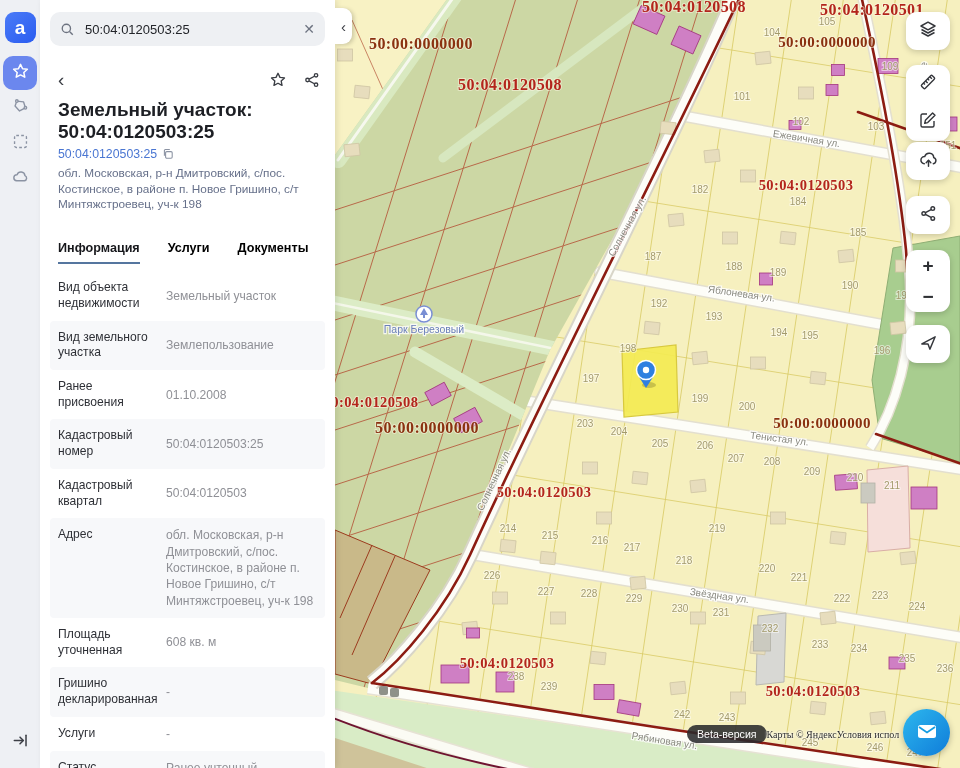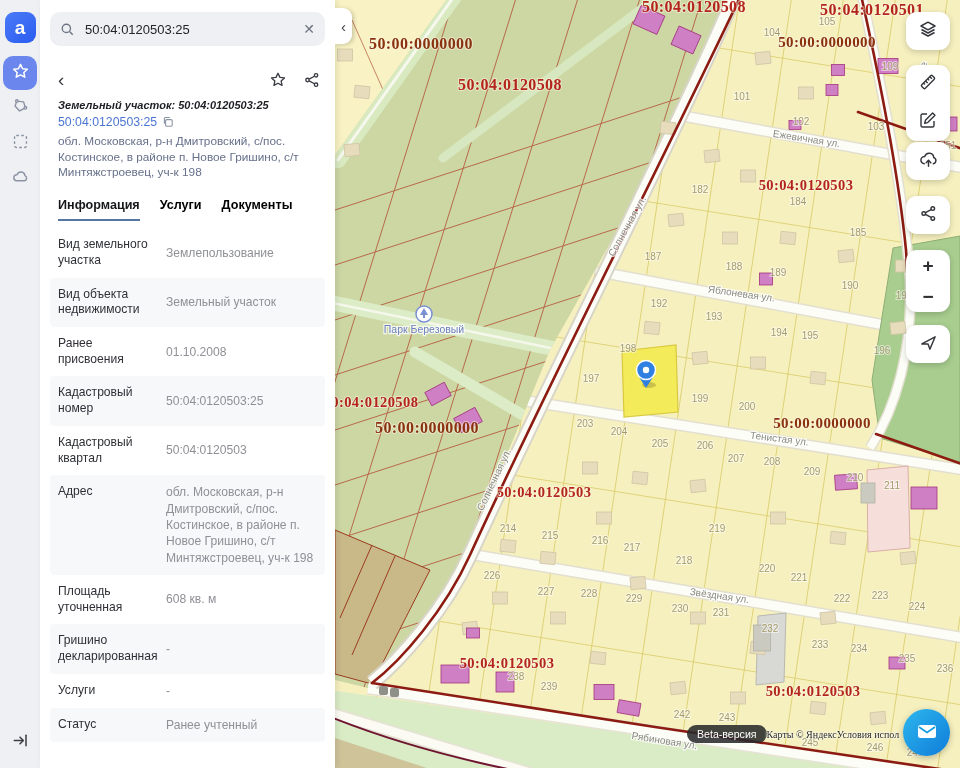--- a/index.html
+++ b/index.html
@@ -12,24 +12,24 @@
   .rail-bottom{position:absolute;bottom:14px;left:0;width:40px;display:flex;justify-content:center;color:#3c3f46;}
   
   .panel{width:295px;flex:0 0 295px;background:#fff;box-shadow:2px 0 6px rgba(0,0,0,.10);z-index:5;padding:12px 10px 0 10px;box-sizing:border-box;overflow:hidden;}
   .search{height:34px;background:#eef0f3;border-radius:10px;display:flex;align-items:center;padding:0 10px;gap:8px;}
   .search input{border:0;background:transparent;outline:none;flex:1;font-size:13px;color:#23252a;font-family:"Liberation Sans",sans-serif;}
   .search .clear{color:#6d7380;font-size:14px;cursor:pointer;}
   .headrow{display:flex;align-items:center;margin:24px 4px 6px 8px;color:#2c2e33;}
   .headrow .back{font-size:19px;line-height:1;cursor:pointer;color:#3a3d44;}
   .headrow .spacer{flex:1;}
   .headrow .hicon{margin-left:16px;color:#3a3d44;cursor:pointer;display:flex;}
-  .ptitle{font-size:11px;font-weight:bold;color:#1d1f24;margin:10px 4px 4px 8px;font-style:italic;}
+  .ptitle{font-size:19px;font-weight:bold;color:#1d1f24;margin:10px 4px 4px 8px;}
   .cadlink{display:flex;align-items:center;gap:5px;margin:3px 4px 5px 8px;font-size:12.3px;color:#4a76d2;}
   .addr{margin:4px 4px 0 8px;font-size:11.8px;line-height:1.33;color:#66708a;}
-  .tabs{display:flex;gap:20px;margin:13px 4px 0 8px;border-bottom:1px solid #fff;}
+  .tabs{display:flex;gap:28px;margin:24px 4px 0 8px;border-bottom:1px solid #fff;}
   .tab{font-size:12.6px;font-weight:bold;color:#000000;padding:4px 0 7px;cursor:pointer;border-bottom:2px solid transparent;}
   .tab.active{color:#17181c;border-bottom:2px solid #55769f;}
   .rows{margin-top:6px;}
   .irow{display:flex;padding:9px 8px;gap:12px;border-radius:4px;}
   .irow:nth-child(even){background:#f7f8fa;}
   .irow .lab{width:96px;flex:0 0 96px;font-size:12.1px;color:#2e3036;line-height:1.3;}
   .irow .val{flex:1;font-size:12.1px;color:#8f9096;line-height:1.35;align-self:center;}
   
   .map{position:relative;flex:1;overflow:hidden;background:#f6f0bf;}
   .map svg.base{position:absolute;left:0;top:0;}
@@ -136,26 +136,26 @@
     </div>
     <div class="addr">обл. Московская, р-н Дмитровский, с/пос. Костинское, в районе п. Новое Гришино, с/т Минтяжстроевец, уч-к 198</div>
 
     <div class="tabs" id="tabs">
         <div class="tab active">Информация</div>
         <div class="tab">Услуги</div>
         <div class="tab">Документы</div>
       </div>
     <div class="rows" id="info-rows">
         <div class="irow">
+          <div class="lab">Вид объекта недвижимости</div>
+          <div class="val">Земельный участок</div>
+        </div>
+        <div class="irow">
           <div class="lab">Вид земельного участка</div>
           <div class="val">Землепользование</div>
-        </div>
-        <div class="irow">
-          <div class="lab">Вид объекта недвижимости</div>
-          <div class="val">Земельный участок</div>
         </div>
         <div class="irow">
           <div class="lab">Ранее присвоения</div>
           <div class="val">01.10.2008</div>
         </div>
         <div class="irow">
           <div class="lab">Кадастровый номер</div>
           <div class="val">50:04:0120503:25</div>
         </div>
         <div class="irow">

